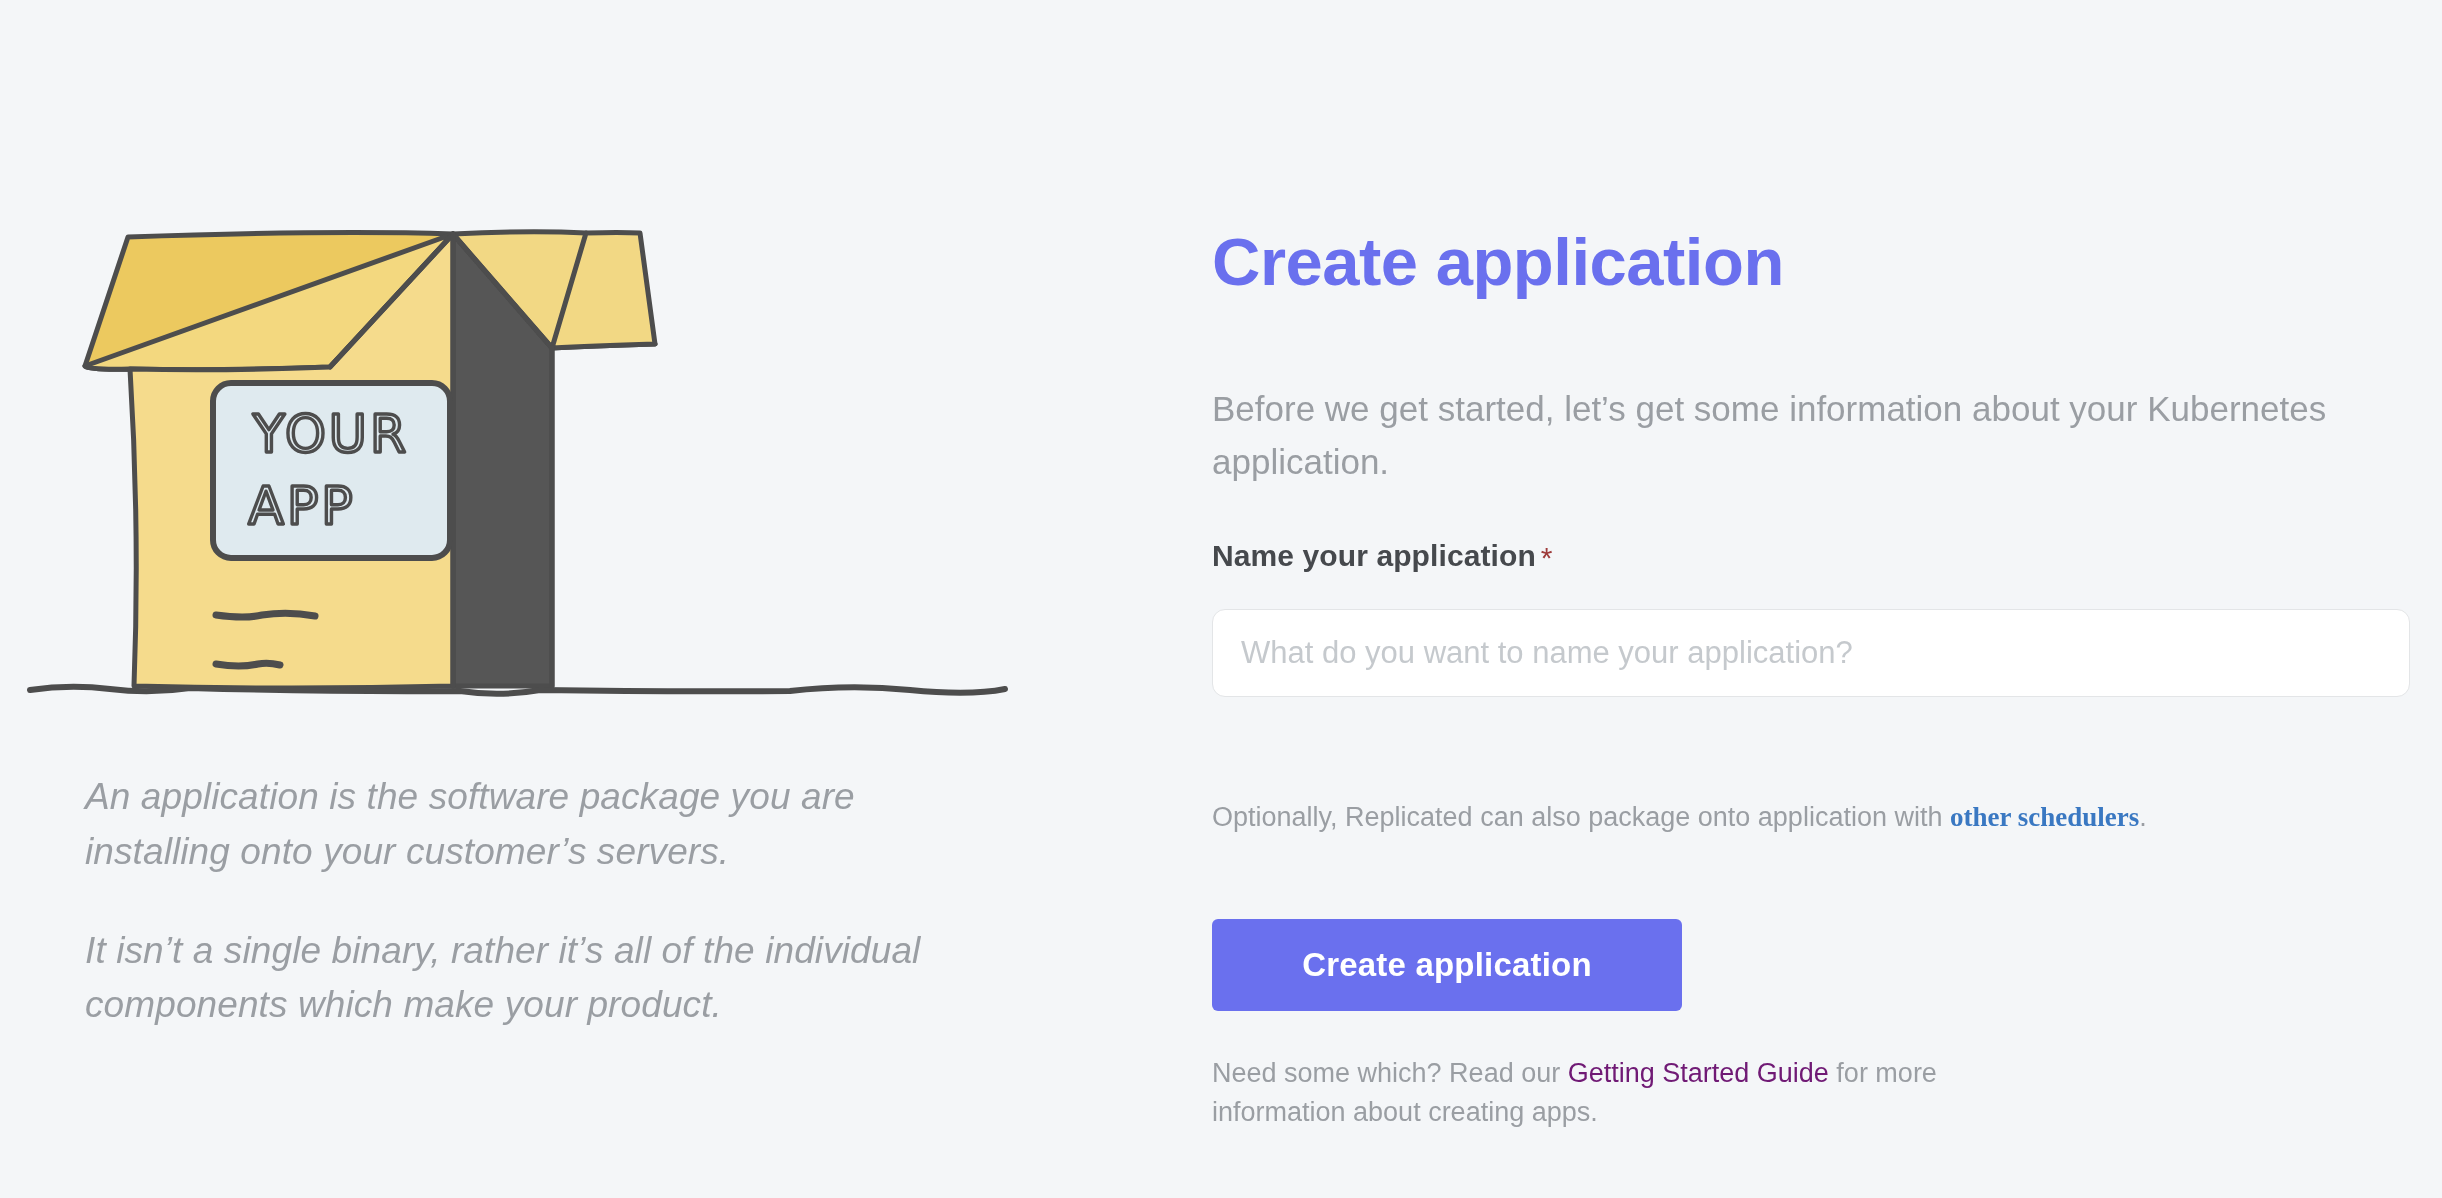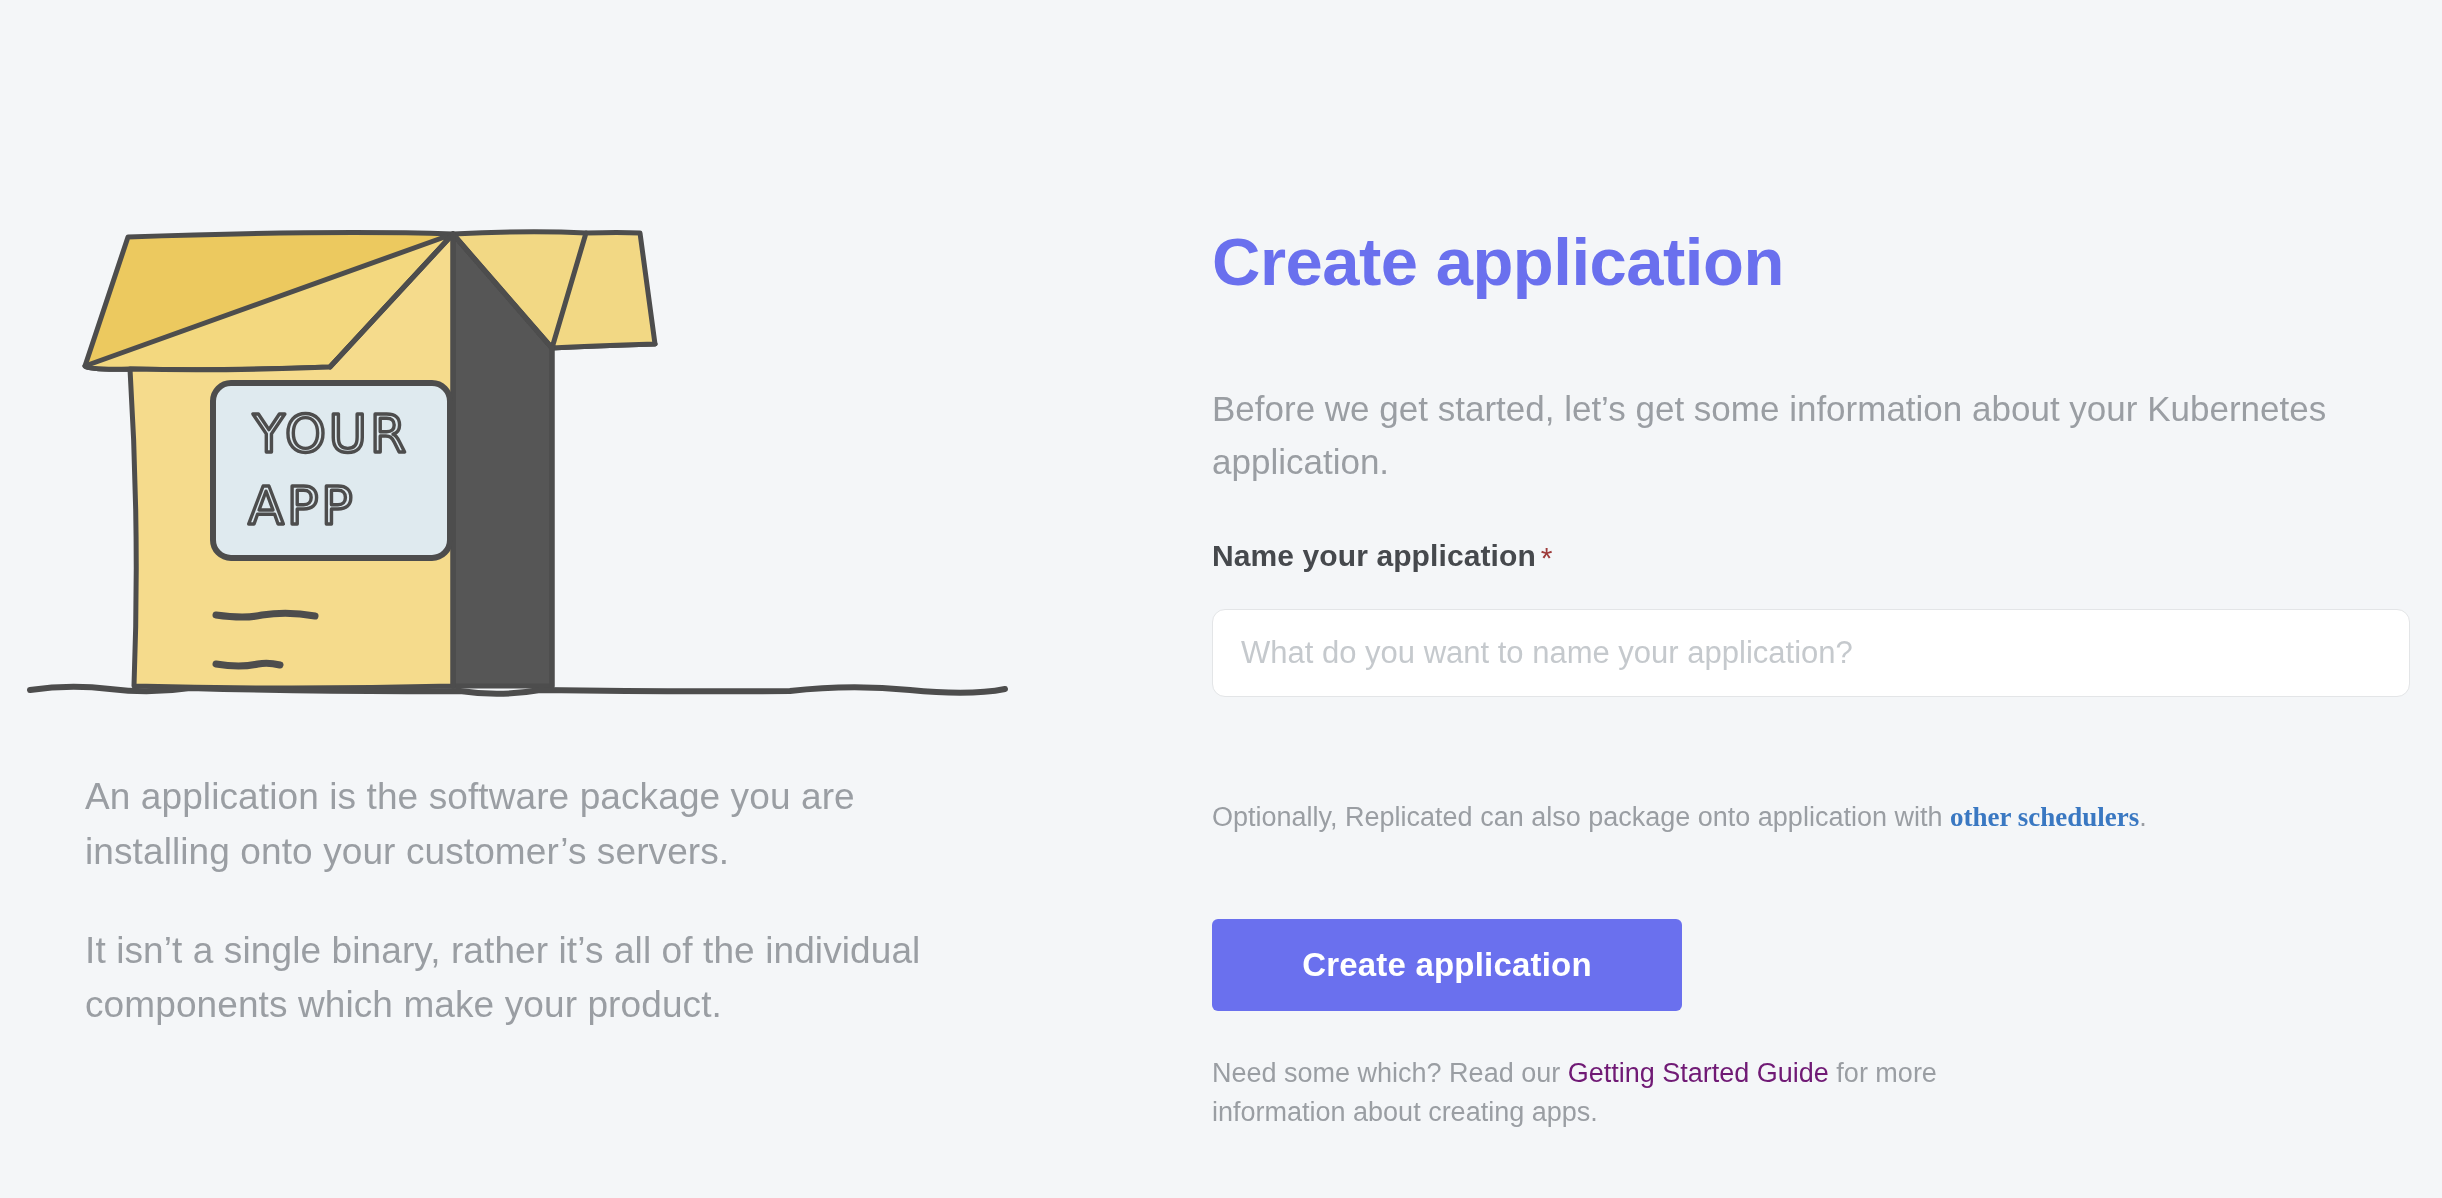--- a/index.html
+++ b/index.html
@@ -44,20 +44,21 @@
     width: 100%;
     height: 100%;
     overflow: visible;
   }
 
   .left-copy {
     position: absolute;
     left: 85px;
     top: 770px;
     width: 900px;
+    font-style: italic;
   }
   .left-copy p {
     margin: 0 0 44px 0;
     font-size: 37px;
     line-height: 1.48;
     color: #9a9ea3;
     font-weight: 400;
     letter-spacing: 0.1px;
   }
   .left-copy p:last-child {

